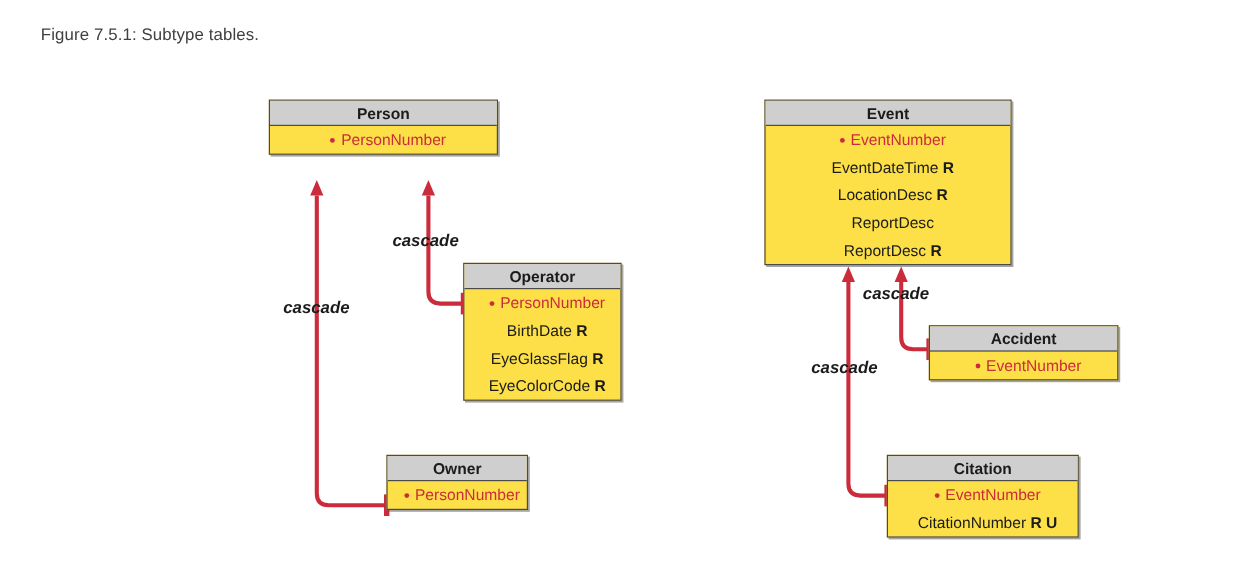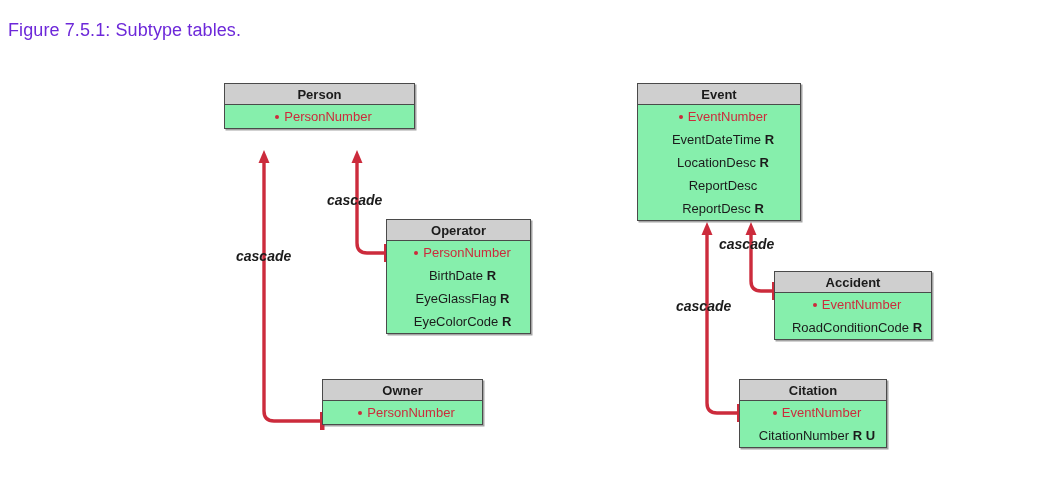--- a/index.html
+++ b/index.html
@@ -11,35 +11,35 @@
     width: 1038px;
     height: 486px;
     position: relative;
     overflow: hidden;
     font-family: "Liberation Sans", sans-serif;
     -webkit-font-smoothing: antialiased;
   }
 
   #figure-title {
     position: absolute;
-    left: 8px;
+    left: 34px;
     top: 20px;
-    font-size: 18px;
+    font-size: 14px;
     font-weight: 400;
-    color: #6d28d9;
+    color: #404040;
     letter-spacing: 0.1px;
     white-space: nowrap;
   }
 
   
   .table-box {
     position: absolute;
     box-sizing: border-box;
     border: 1px solid #4a4a4a;
-    background: #86efac;
+    background: #fde047;
     box-shadow: 1.5px 1.5px 0 0 rgba(90,90,90,0.55);
   }
   .table-header {
     box-sizing: border-box;
     background: #cfcfcf;
     border-bottom: 1px solid #4a4a4a;
     height: 21px;
     line-height: 21px;
     text-align: center;
     font-size: 13px;
@@ -136,55 +136,54 @@
 
 <div class="cascade-label" style="left:719px; top:236px;">cascade</div>
 
 <div class="table-box" id="tbl-person" style="left:224px; top:83px; width:191px;">
   <div class="table-header">Person</div>
   <div class="table-rows">
       <div class="attr-row pk"><span class="bullet"></span><span>PersonNumber</span></div>
     </div>
 </div>
 
-<div class="table-box" id="tbl-operator" style="left:386px; top:219px; width:145px;">
+<div class="table-box" id="tbl-operator" style="left:386px; top:219px; width:132px;">
   <div class="table-header">Operator</div>
   <div class="table-rows">
       <div class="attr-row pk"><span class="bullet"></span><span>PersonNumber</span></div>
       <div class="attr-row"><span>BirthDate</span><span class="flag"> R</span></div>
       <div class="attr-row"><span>EyeGlassFlag</span><span class="flag"> R</span></div>
       <div class="attr-row"><span>EyeColorCode</span><span class="flag"> R</span></div>
     </div>
 </div>
 
-<div class="table-box" id="tbl-owner" style="left:322px; top:379px; width:161px;">
+<div class="table-box" id="tbl-owner" style="left:322px; top:379px; width:118px;">
   <div class="table-header">Owner</div>
   <div class="table-rows">
       <div class="attr-row pk"><span class="bullet"></span><span>PersonNumber</span></div>
     </div>
 </div>
 
-<div class="table-box" id="tbl-event" style="left:637px; top:83px; width:164px;">
+<div class="table-box" id="tbl-event" style="left:637px; top:83px; width:206px;">
   <div class="table-header">Event</div>
   <div class="table-rows">
       <div class="attr-row pk"><span class="bullet"></span><span>EventNumber</span></div>
       <div class="attr-row"><span>EventDateTime</span><span class="flag"> R</span></div>
       <div class="attr-row"><span>LocationDesc</span><span class="flag"> R</span></div>
       <div class="attr-row"><span>ReportDesc</span></div>
       <div class="attr-row"><span>ReportDesc</span><span class="flag"> R</span></div>
     </div>
 </div>
 
 <div class="table-box" id="tbl-accident" style="left:774px; top:258px; width:158px;margin-top:13px;">
   <div class="table-header">Accident</div>
   <div class="table-rows">
       <div class="attr-row pk"><span class="bullet"></span><span>EventNumber</span></div>
-      <div class="attr-row"><span>RoadConditionCode</span><span class="flag"> R</span></div>
     </div>
 </div>
 
-<div class="table-box" id="tbl-citation" style="left:739px; top:379px; width:148px;">
+<div class="table-box" id="tbl-citation" style="left:739px; top:379px; width:160px;">
   <div class="table-header">Citation</div>
   <div class="table-rows">
       <div class="attr-row pk"><span class="bullet"></span><span>EventNumber</span></div>
       <div class="attr-row"><span>CitationNumber</span><span class="flag"> R U</span></div>
     </div>
 </div>
 
 </body></html>

